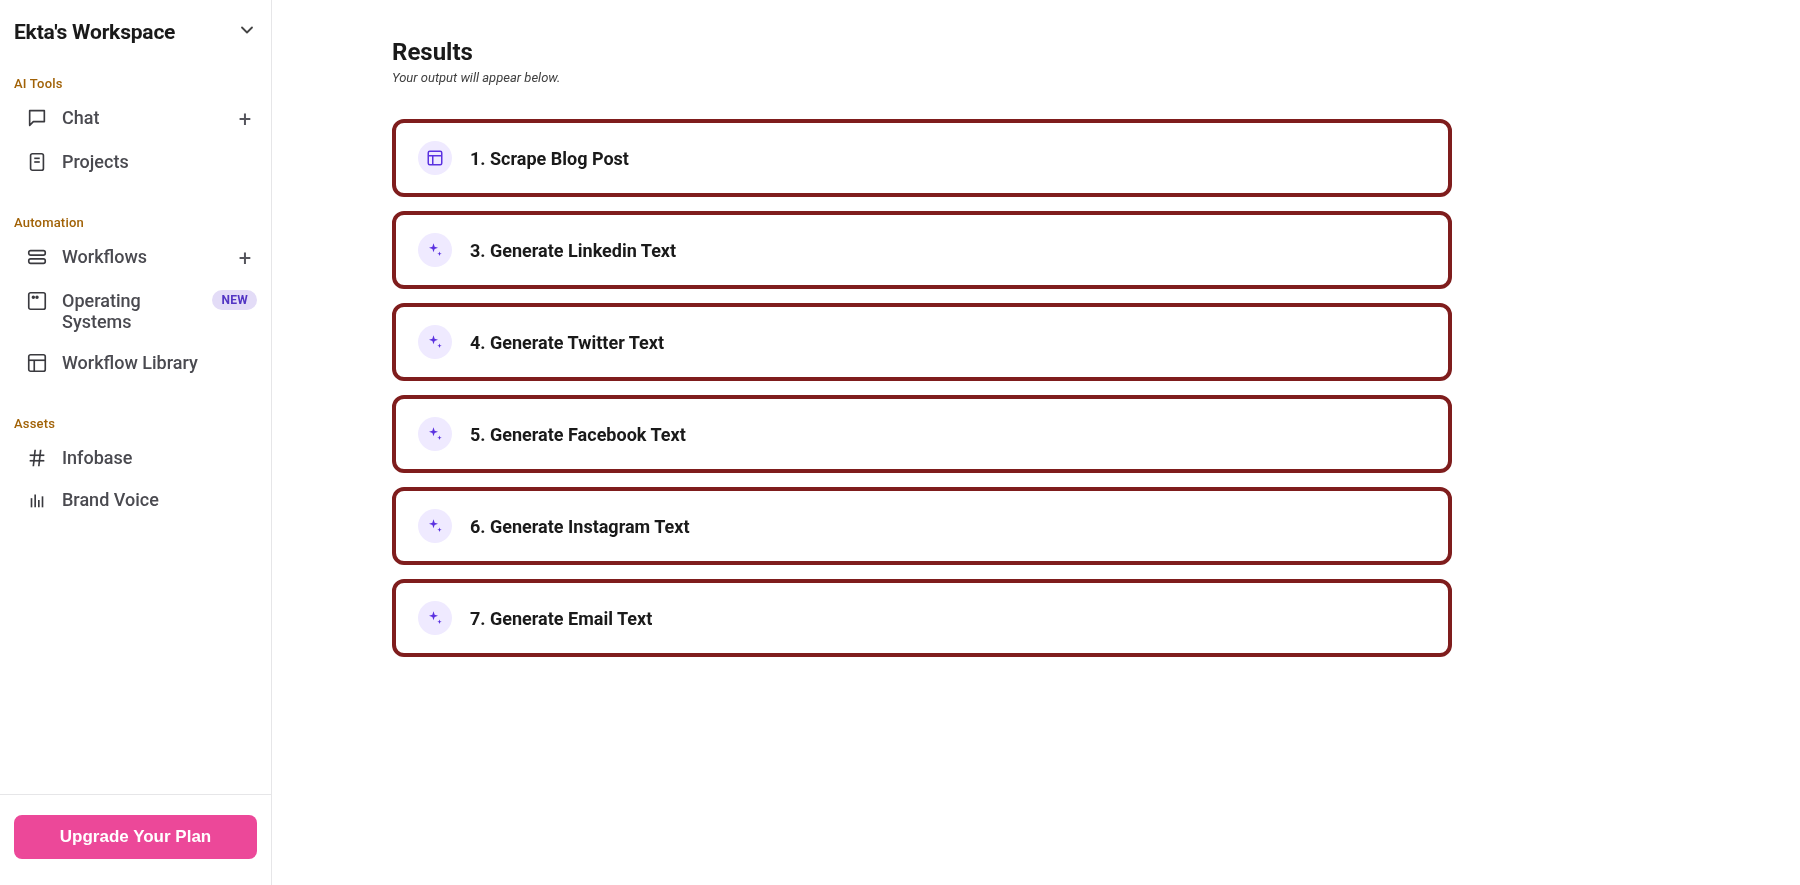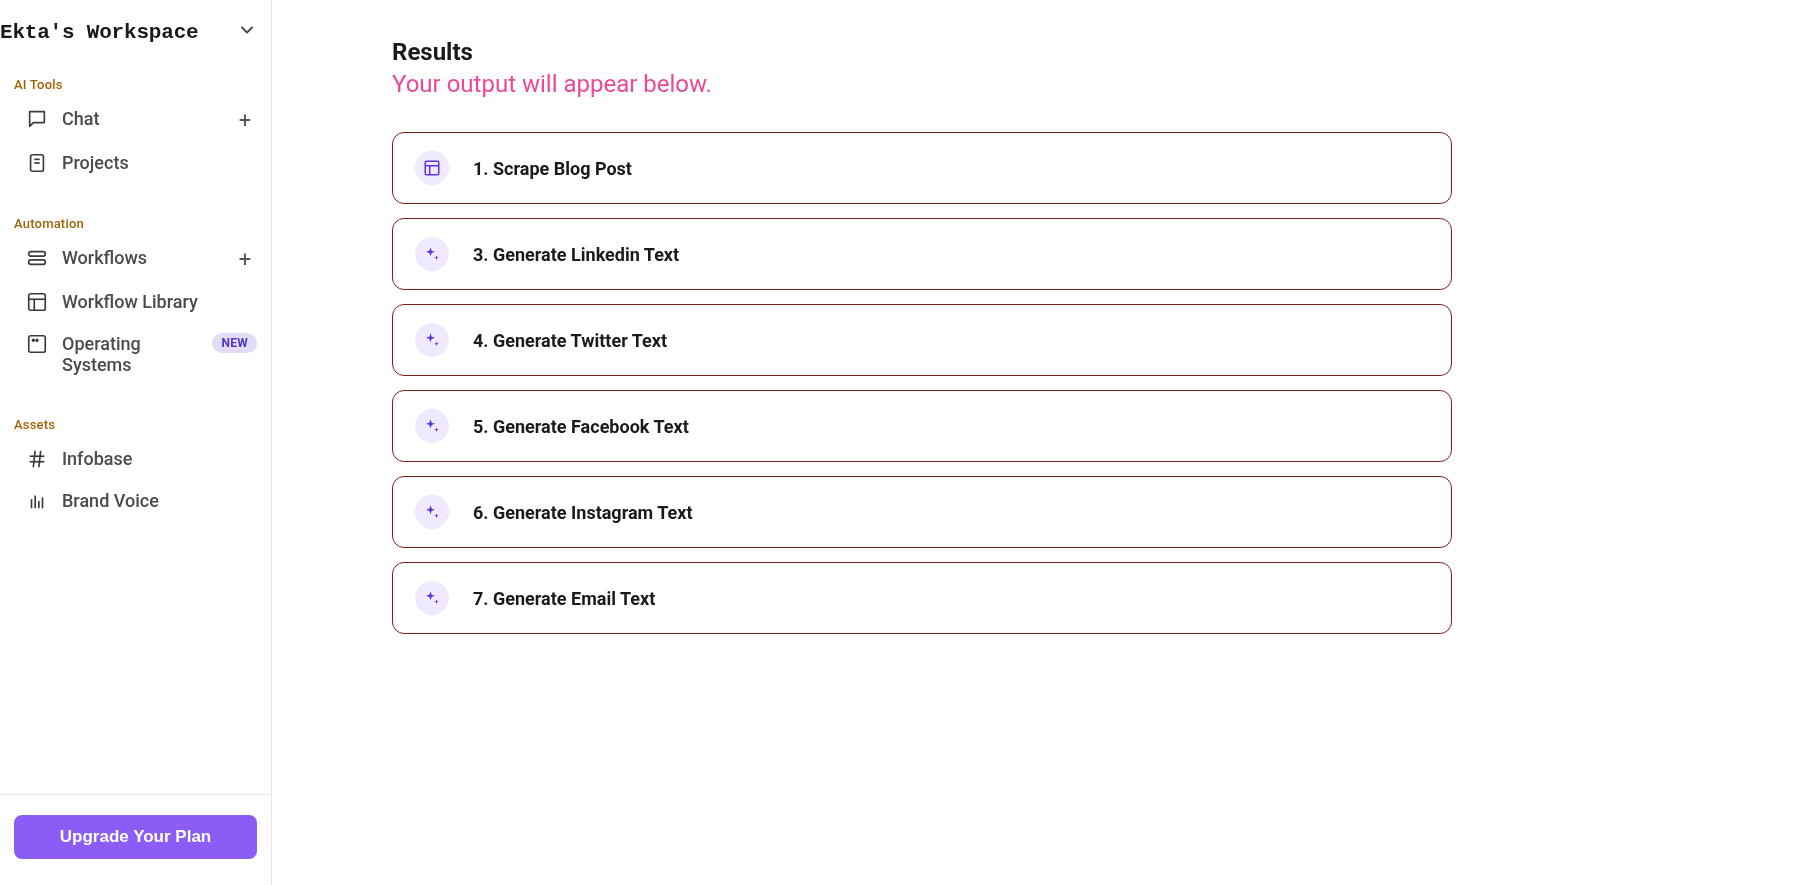--- a/index.html
+++ b/index.html
@@ -19,23 +19,22 @@
   height: 100%;
   border-right: 1px solid #e6e6e8;
   display: flex;
   flex-direction: column;
   padding-top: 20px;
 }
 .workspace-switcher {
   display: flex;
   align-items: center;
   justify-content: space-between;
-  padding: 0 14px 20px 0;
-  cursor: pointer;
-  font-family: Liberation Mono, monospace;
+  padding: 0 14px 20px 14px;
+  cursor: pointer;
 }
 .workspace-name {
   font-size: 21px;
   font-weight: 700;
   letter-spacing: -0.2px;
 }
 .chevron-down-icon svg { width: 20px; height: 20px; stroke: #444; }
 
 .section-label {
   font-size: 13px;
@@ -76,21 +75,21 @@
 
 .section-gap { height: 20px; }
 
 .sidebar-footer {
   margin-top: auto;
   border-top: 1px solid #e6e6e8;
   padding: 20px 14px 26px 14px;
 }
 .upgrade-btn {
   width: 100%;
-  background: #8b5cf6;
+  background: #ec4899;
   color: #fff;
   border: none;
   border-radius: 8px;
   padding: 12px 0;
   font-size: 17px;
   font-weight: 600;
   cursor: pointer;
 }
 
 
@@ -100,33 +99,34 @@
   overflow-y: auto;
 }
 .content { width: 1060px; }
 .results-title {
   font-size: 24px;
   font-weight: 700;
   color: #1a1a1a;
   margin-bottom: 4px;
 }
 .results-subtitle {
-  font-size: 24px;
+  font-size: 13px;
   font-weight: 400;
-  color: #ec4899;
+  color: #404040;
   margin-bottom: 34px;
+  font-style: italic;
 }
 
 .step-card {
-  border: 1px solid #7f1d1d;
+  border: 4px solid #7f1d1d;
   border-radius: 12px;
   padding: 18px 22px;
   display: flex;
   align-items: center;
-  gap: 24px;
+  gap: 18px;
   margin-bottom: 14px;
   cursor: pointer;
   background: #fff;
 }
 .step-icon-wrap {
   width: 34px; height: 34px;
   border-radius: 50%;
   background: #efeaff;
   display: flex; align-items: center; justify-content: center;
   flex-shrink: 0;
@@ -183,37 +183,37 @@
         </svg>
     </span>
     <span class="nav-label">Workflows</span>
     <span class="plus-btn">+</span>
   </div>
 
   <div class="nav-item">
     <span class="nav-icon">
       <svg viewBox="0 0 24 24">
           <rect x="3" y="3" width="18" height="18" rx="2"></rect>
+          <circle cx="8" cy="8" r="1" fill="#3a3a3f"></circle>
+          <circle cx="12" cy="8" r="1" fill="#3a3a3f"></circle>
+        </svg>
+    </span>
+    <span class="nav-label">Operating Systems</span>
+    <span class="badge-new">NEW</span>
+  </div>
+
+  <div class="nav-item">
+    <span class="nav-icon">
+      <svg viewBox="0 0 24 24">
+          <rect x="3" y="3" width="18" height="18" rx="2"></rect>
           <line x1="3" y1="9" x2="21" y2="9"></line>
           <line x1="9" y1="9" x2="9" y2="21"></line>
         </svg>
     </span>
     <span class="nav-label">Workflow Library</span>
-  </div>
-
-  <div class="nav-item">
-    <span class="nav-icon">
-      <svg viewBox="0 0 24 24">
-          <rect x="3" y="3" width="18" height="18" rx="2"></rect>
-          <circle cx="8" cy="8" r="1" fill="#3a3a3f"></circle>
-          <circle cx="12" cy="8" r="1" fill="#3a3a3f"></circle>
-        </svg>
-    </span>
-    <span class="nav-label">Operating Systems</span>
-    <span class="badge-new">NEW</span>
   </div>
 
   <div class="section-gap"></div>
   <div class="section-label">Assets</div>
 
   <div class="nav-item">
     <span class="nav-icon">
       <svg viewBox="0 0 24 24">
           <line x1="4" y1="9" x2="20" y2="9"></line>
           <line x1="4" y1="15" x2="20" y2="15"></line>

